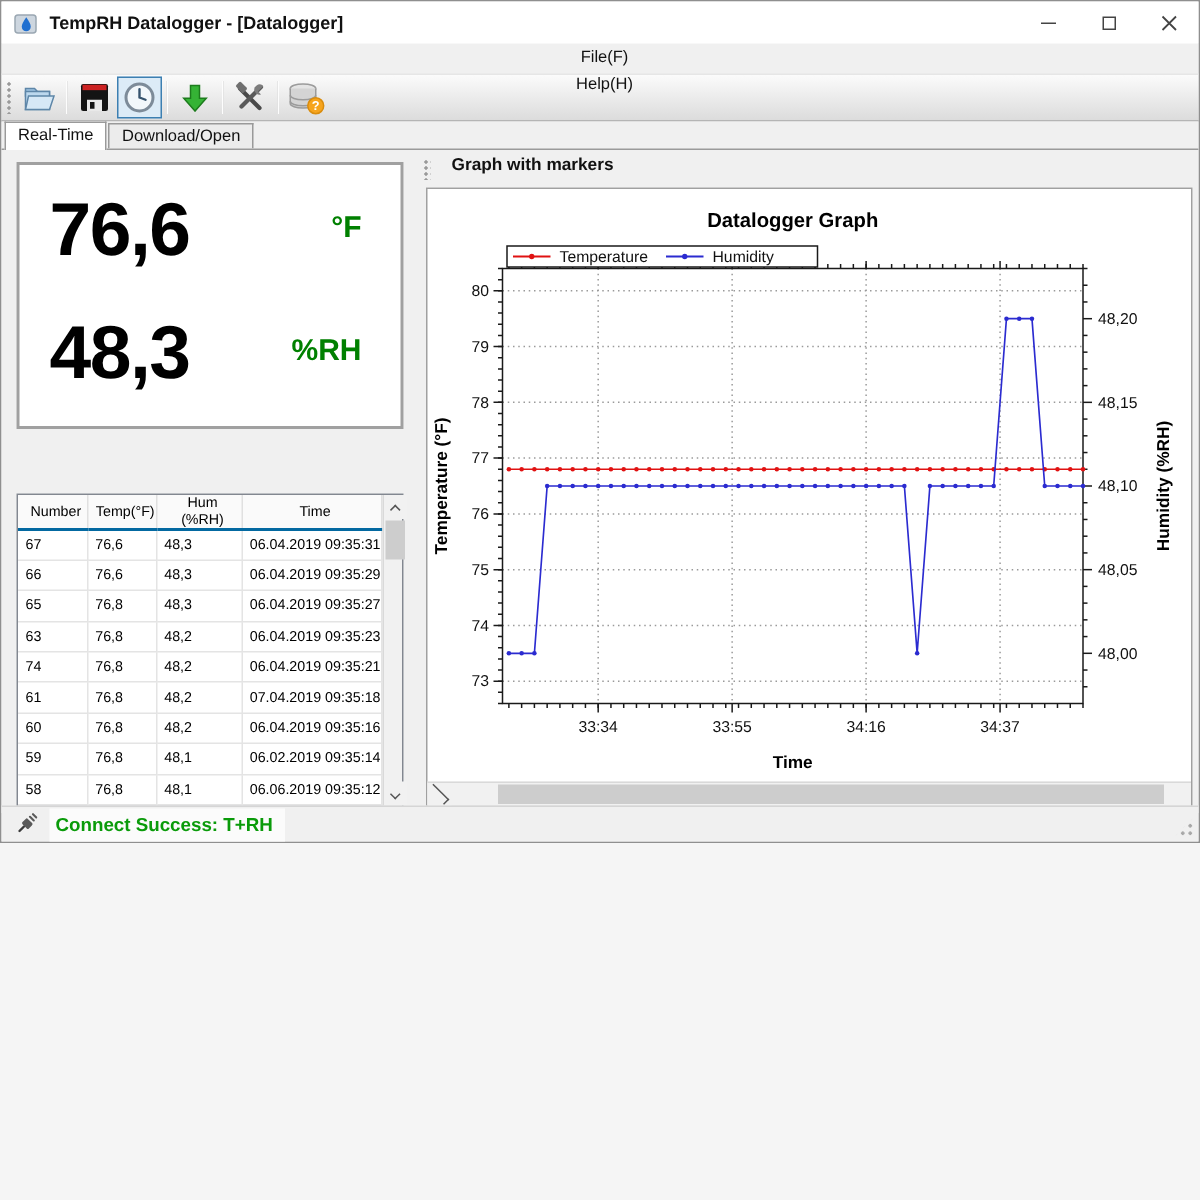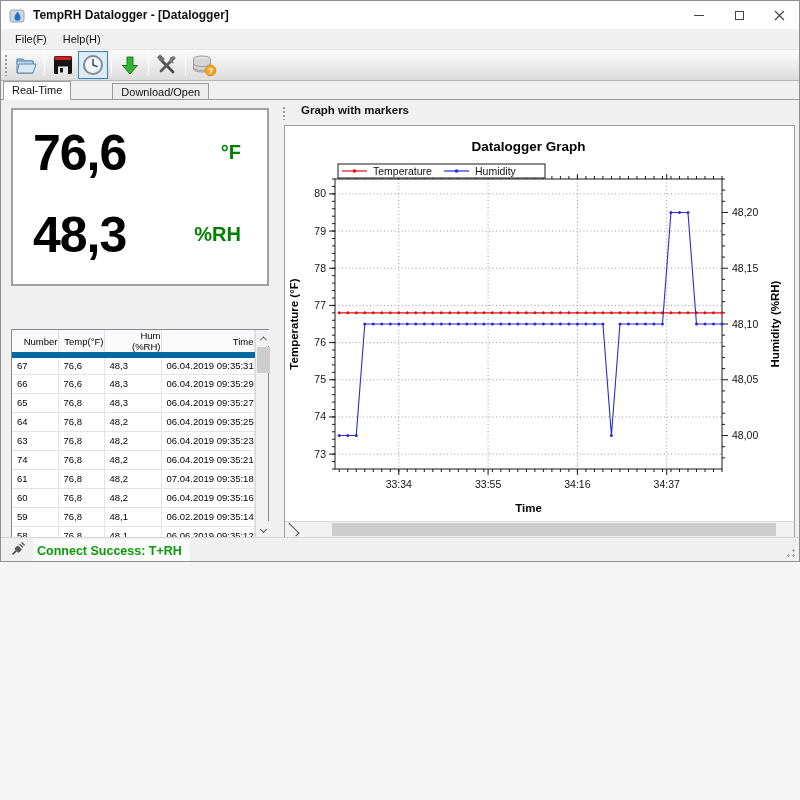--- a/index.html
+++ b/index.html
@@ -11,51 +11,51 @@
   
   .titlebar { position:relative; height:28px; background:#ffffff; display:flex; align-items:center; padding-left:8px; }
   .app-icon { width:17px; height:17px; margin-right:7px; display:inline-flex; }
   .title { font-size:12px; font-weight:600; color:#111; }
   .win-controls { position:absolute; right:0; top:0; height:28px; display:flex; }
   .win-btn { width:40px; height:28px; background:transparent; border:none; display:flex; align-items:center; justify-content:center; cursor:default; }
   .glyph-min { width:10px; height:1px; background:#444; display:block; }
   .glyph-max { width:9px; height:9px; border:1px solid #444; display:block; }
 
   
-  .menubar { height:21px; background:#f0f0f0; display:flex; align-items:center; padding-left:6px; border-bottom:1px solid #e6e6e6; }
+  .menubar { height:21px; background:#f0f0f0; display:flex; align-items:center; padding-left:6px; border-bottom:1px solid #e6e6e6;flex-direction:column; }
   .menu-item { font-size:11px; color:#111; padding:3px 8px; }
 
   
   .toolbar { height:31px; background:linear-gradient(#fbfbfb,#dcdcdc); border-bottom:1px solid #b5b5b5; display:flex; align-items:center; padding-left:2px; }
   .tb-grip { width:4px; height:22px; margin:0 3px 0 1px;
     background-image:radial-gradient(circle, #9a9a9a 1px, transparent 1.2px); background-size:4px 4px; }
   .tb-btn { width:30px; height:28px; display:flex; align-items:center; justify-content:center; border:1px solid transparent; background:transparent; }
   .tb-btn.selected { border:1px solid #3c7fb1; background:#dcebf7; }
   .tb-sep { width:1px; height:22px; background:#a8a8a8; border-right:1px solid #fdfdfd; margin:0 3px; }
 
   
-  .tabstrip { height:19px; display:flex; align-items:flex-end; padding-left:2px; background:#f0f0f0;gap:40px; }
+  .tabstrip { height:19px; display:flex; align-items:center; padding-left:2px; background:#f0f0f0; }
   .tab { font-size:11px; padding:2px 8px 3px 8px; border:1px solid #9a9a9a; border-bottom:none; background:#ececec; color:#111; margin-right:1px; height:17px; }
   .tab.active { background:#ffffff; height:19px; position:relative; z-index:2; }
 
   
   .content { position:relative; height:443px; background:#f0f0f0; border-top:1px solid #9a9a9a; margin-top:-1px; }
 
   .display-panel { position:absolute; left:10px; top:8px; width:258px; height:178px; background:#ffffff; border:2px solid #a0a0a0; }
   .reading { position:absolute; left:0; width:100%; }
   .reading .value { position:absolute; left:20px; font-size:50px; font-weight:700; color:#000; letter-spacing:-1px; line-height:1; }
   .reading .unit { position:absolute; right:26px; font-size:20px; font-weight:700; color:#008000; line-height:1; }
   .reading.r1 { top:18px; } .reading.r1 .unit { top:14px; }
   .reading.r2 { top:100px; } .reading.r2 .unit { top:14px; }
 
   
   .table-wrap { position:absolute; left:10px; top:229px; width:258px; height:209px; background:#ffffff; border:1px solid #828790; display:flex; }
   table { border-collapse:collapse; width:242px; table-layout:fixed; font-size:9.5px; color:#000; }
   col.c0{width:46px} col.c1{width:46px} col.c2{width:57px} col.c3{width:93px}
-  th { font-weight:400; text-align:right; height:18px; padding:0 0 0 5px; background:#fafafa; border-right:1px solid #e0e0e0; border-bottom:6px solid #0369a1; }
+  th { font-weight:400; text-align:center; height:18px; padding:0 0 0 5px; background:#fafafa; border-right:1px solid #e0e0e0; border-bottom:2px solid #0369a1; }
   td { height:19px; padding:0 0 0 5px; border-right:1px solid #e4e4e4; border-bottom:1px solid #e4e4e4; white-space:nowrap; overflow:hidden; }
   .vscroll { width:16px; background:#f1f1f1; border-left:1px solid #d9d9d9; position:relative; }
   .scroll-btn { position:absolute; left:0; width:15px; height:16px; display:flex; align-items:center; justify-content:center; background:#f1f1f1; }
   .vscroll .up { top:0; } .vscroll .down { bottom:0; }
   .vthumb { position:absolute; left:1px; top:17px; width:13px; height:26px; background:#cdcdcd; }
 
   .chev { display:inline-block; width:5px; height:5px; border-right:1.4px solid #555; border-bottom:1.4px solid #555; }
   .chev.up { transform:rotate(-135deg) translate(-1px,-1px); }
   .chev.down { transform:rotate(45deg); }
   .chev.left { transform:rotate(135deg); }
@@ -216,26 +216,20 @@
                 <td>66</td>
                 <td>76,6</td>
                 <td>48,3</td>
                 <td>06.04.2019 09:35:29</td>
               </tr>
               <tr>
                 <td>65</td>
                 <td>76,8</td>
                 <td>48,3</td>
                 <td>06.04.2019 09:35:27</td>
-              </tr>
-              <tr>
-                <td>64</td>
-                <td>76,8</td>
-                <td>48,2</td>
-                <td>06.04.2019 09:35:25</td>
               </tr>
               <tr>
                 <td>63</td>
                 <td>76,8</td>
                 <td>48,2</td>
                 <td>06.04.2019 09:35:23</td>
               </tr>
               <tr>
                 <td>74</td>
                 <td>76,8</td>

